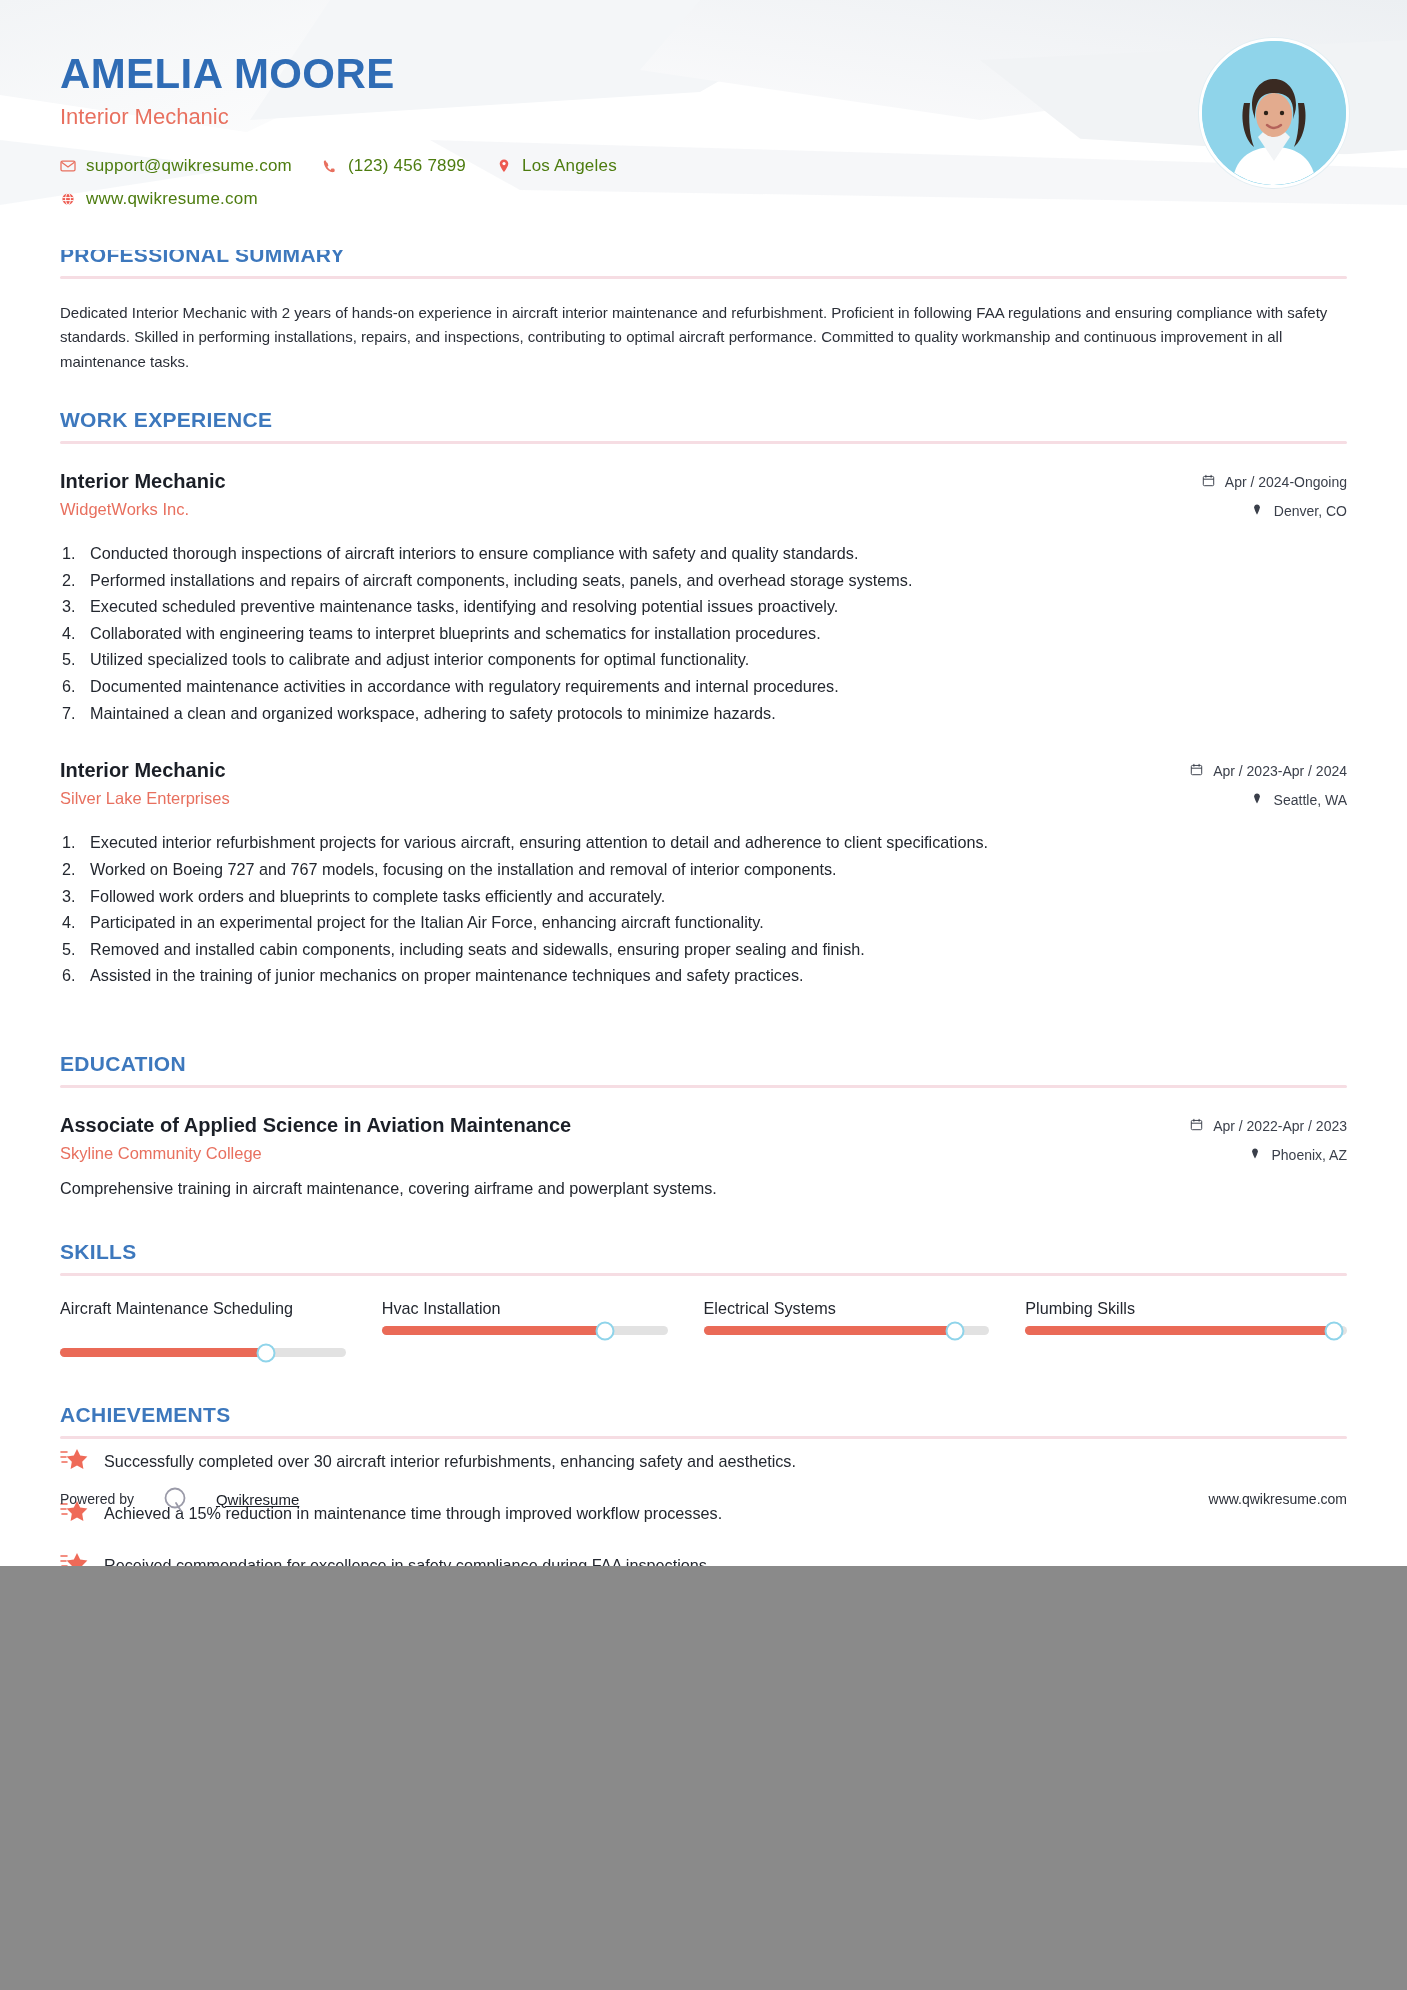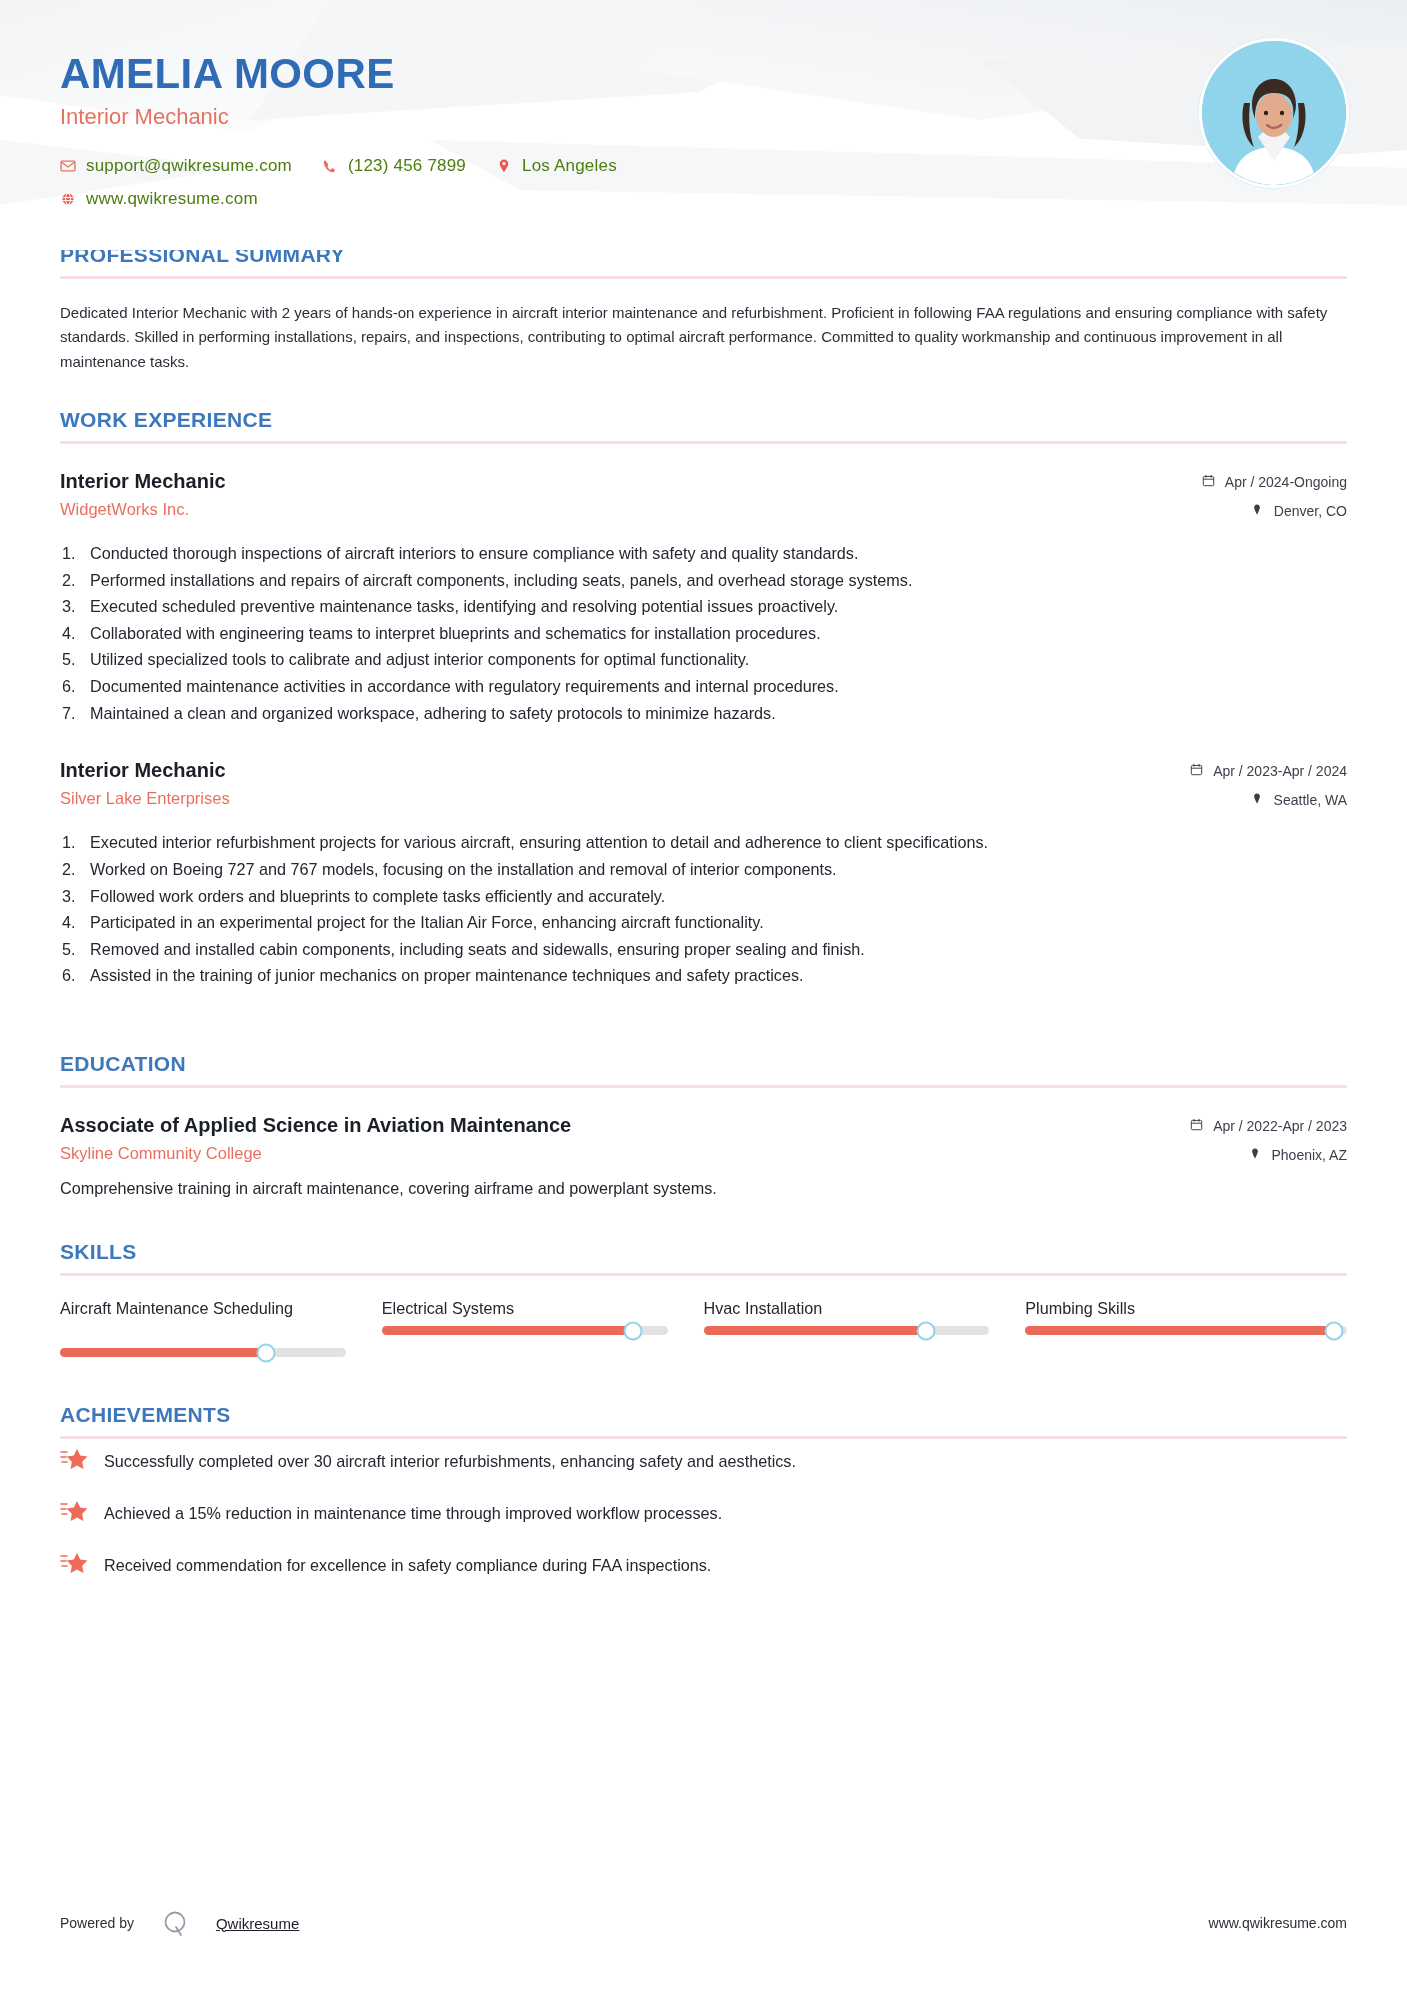--- a/index.html
+++ b/index.html
@@ -1,18 +1,18 @@
 <!DOCTYPE html>
 <html><head>
 <meta charset="utf-8">
 <style>
   html,body{margin:0;padding:0;background:#8a8a8a;}
   *{box-sizing:border-box;}
   .page{
-    width:1407px;height:1990px;background:#ffffff;position:relative;overflow:hidden;
+    width:1407px;height:1566px;background:#ffffff;position:relative;overflow:hidden;
     font-family:"Liberation Sans","DejaVu Sans",sans-serif;
     color:#1f2430;
   }
   
   .hdr-art{position:absolute;left:0;top:0;width:1407px;height:250px;overflow:hidden;pointer-events:none;}
   .hdr-art svg{display:block;}
   
   .header{position:relative;padding:52px 60px 0 60px;}
   .name{
     font-size:42px;font-weight:bold;letter-spacing:.4px;color:#2f6cb5;
@@ -309,32 +309,32 @@
 
         <div class="skill">
           <div class="skill-name">Aircraft Maintenance Scheduling</div>
           <div class="bar-wrap">
             <div class="bar-fill" style="width:72%"></div>
             <div class="bar-knob" style="left:72%"></div>
           </div>
         </div>
 
         <div class="skill">
+          <div class="skill-name">Hvac Installation</div>
+          <div class="bar-wrap" style="margin-top:-18px;">
+            <div class="bar-fill" style="width:78%"></div>
+            <div class="bar-knob" style="left:78%"></div>
+          </div>
+        </div>
+
+        <div class="skill">
           <div class="skill-name">Electrical Systems</div>
           <div class="bar-wrap" style="margin-top:-18px;">
             <div class="bar-fill" style="width:88%"></div>
             <div class="bar-knob" style="left:88%"></div>
-          </div>
-        </div>
-
-        <div class="skill">
-          <div class="skill-name">Hvac Installation</div>
-          <div class="bar-wrap" style="margin-top:-18px;">
-            <div class="bar-fill" style="width:78%"></div>
-            <div class="bar-knob" style="left:78%"></div>
           </div>
         </div>
 
         <div class="skill" style="padding-right:0;">
           <div class="skill-name">Plumbing Skills</div>
           <div class="bar-wrap" style="margin-top:-18px;">
             <div class="bar-fill" style="width:96%"></div>
             <div class="bar-knob" style="left:96%"></div>
           </div>
         </div>

